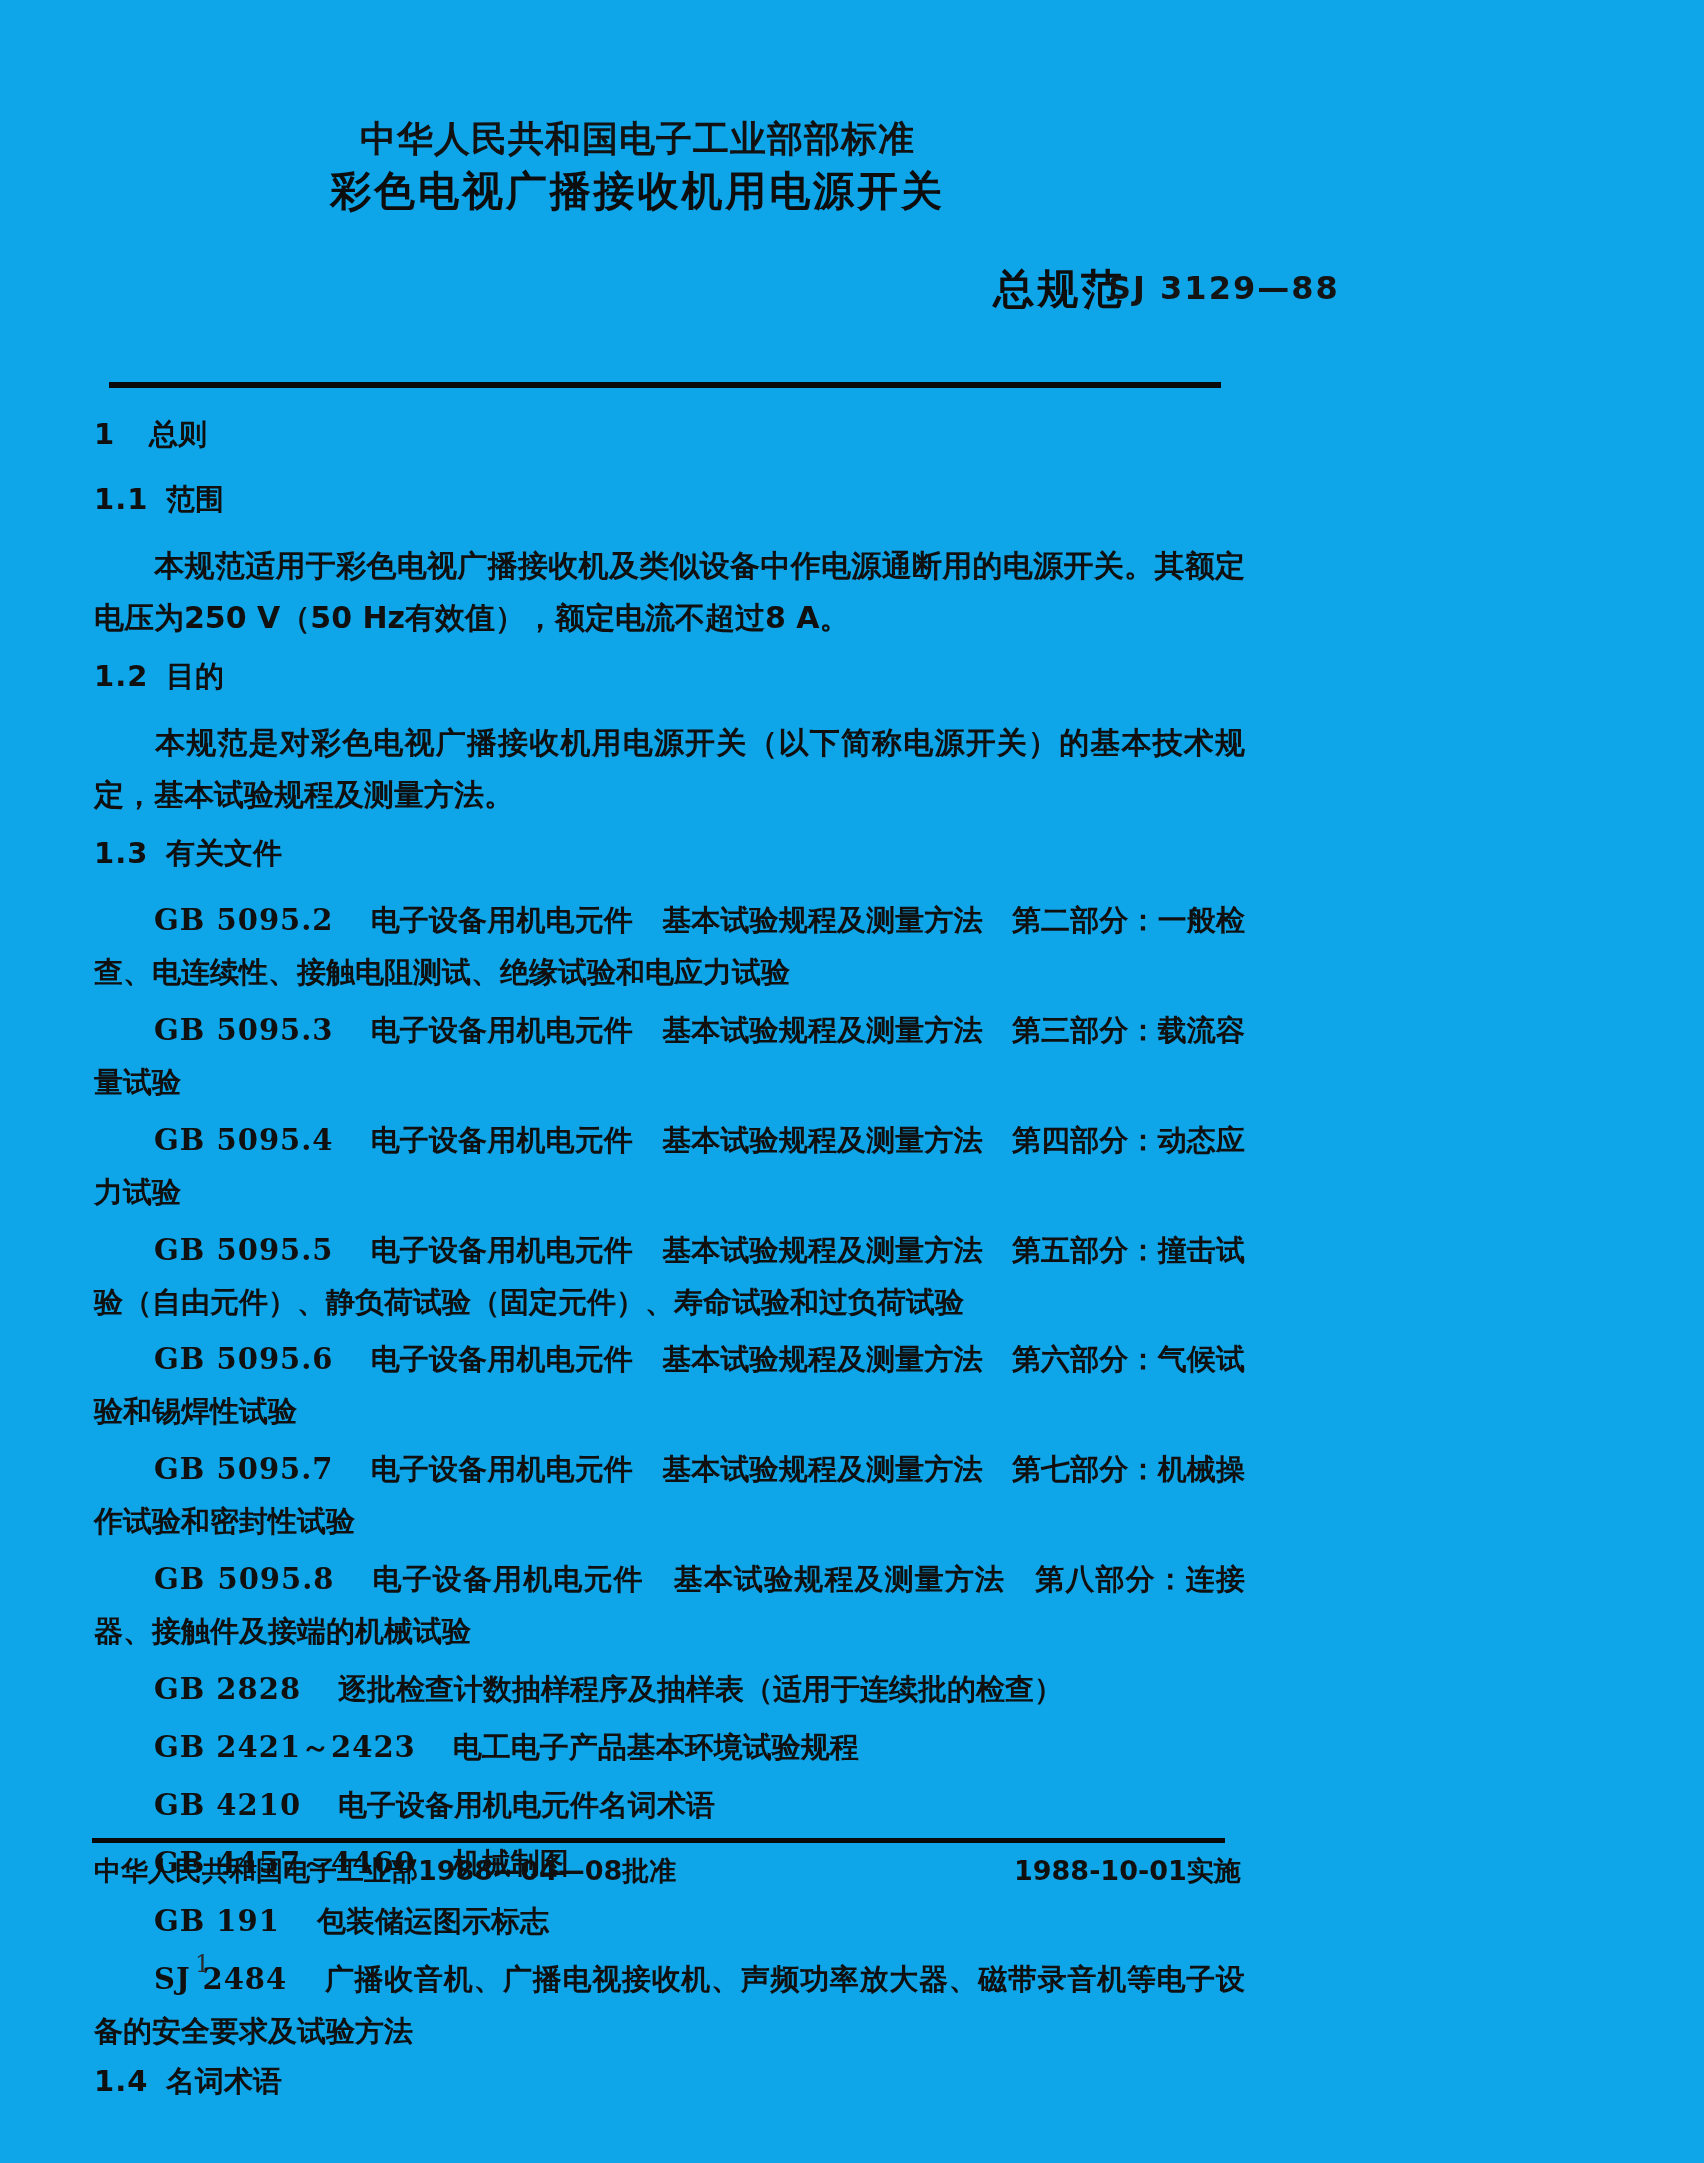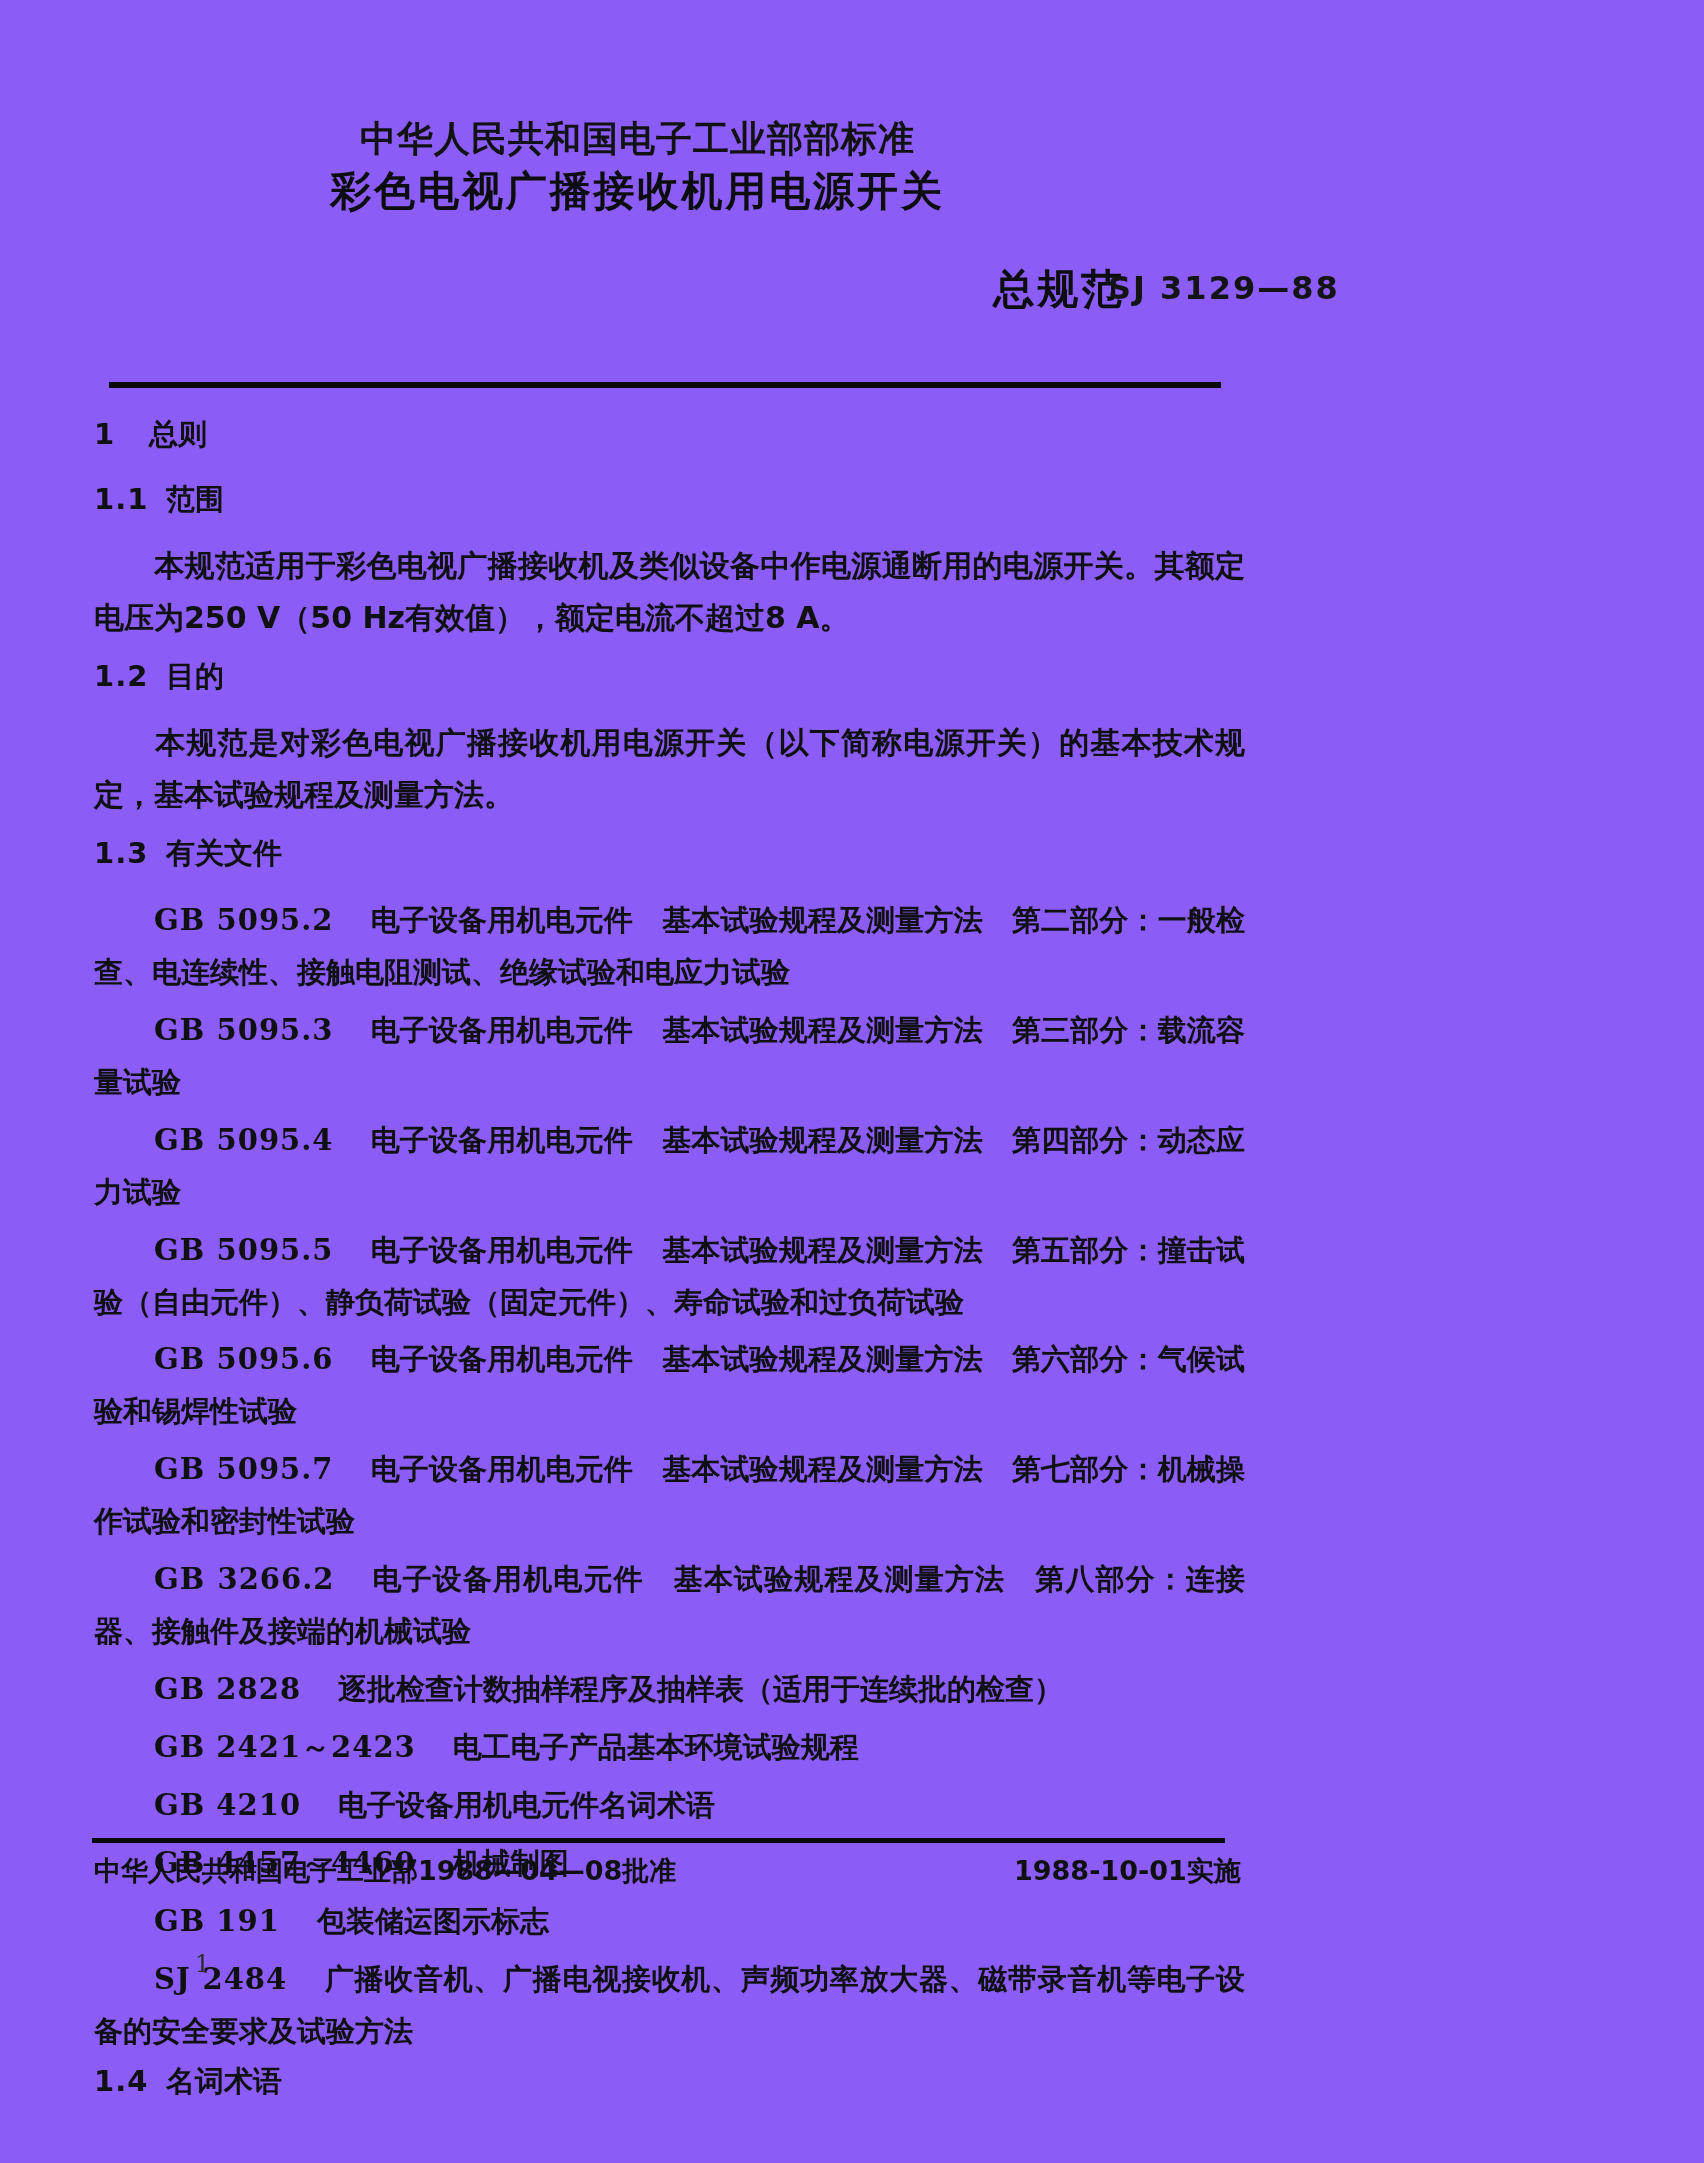--- a/index.html
+++ b/index.html
@@ -7,21 +7,21 @@
     padding: 0;
     background: #ffffff;
   }
   body {
     font-family: "DejaVu Sans", sans-serif;
   }
   .page {
     position: relative;
     width: 1705px;
     height: 2163px;
-    background: #8b5cf6;
+    background: #0ea5e9;
     overflow: hidden;
   }
   
   .title-block {
     position: absolute;
     left: 123px;
     top: 115px;
     width: 1459px;
     height: 244px;
   }
@@ -202,21 +202,21 @@
       <span class="num">1.3</span><span>有关文件</span>
     </div>
 
     <ul class="ref-list" id="ref-list">
         <li class="ref-item"><span class="ind"></span><span class="ref-code">GB 5095.2</span><span class="gap-m"></span><span>电子设备用机电元件　基本试验规程及测量方法　第二部分：一般检查、电连续性、接触电阻测试、绝缘试验和电应力试验</span></li>
         <li class="ref-item"><span class="ind"></span><span class="ref-code">GB 5095.3</span><span class="gap-m"></span><span>电子设备用机电元件　基本试验规程及测量方法　第三部分：载流容量试验</span></li>
         <li class="ref-item"><span class="ind"></span><span class="ref-code">GB 5095.4</span><span class="gap-m"></span><span>电子设备用机电元件　基本试验规程及测量方法　第四部分：动态应力试验</span></li>
         <li class="ref-item"><span class="ind"></span><span class="ref-code">GB 5095.5</span><span class="gap-m"></span><span>电子设备用机电元件　基本试验规程及测量方法　第五部分：撞击试验（自由元件）、静负荷试验（固定元件）、寿命试验和过负荷试验</span></li>
         <li class="ref-item"><span class="ind"></span><span class="ref-code">GB 5095.6</span><span class="gap-m"></span><span>电子设备用机电元件　基本试验规程及测量方法　第六部分：气候试验和锡焊性试验</span></li>
         <li class="ref-item"><span class="ind"></span><span class="ref-code">GB 5095.7</span><span class="gap-m"></span><span>电子设备用机电元件　基本试验规程及测量方法　第七部分：机械操作试验和密封性试验</span></li>
-        <li class="ref-item"><span class="ind"></span><span class="ref-code">GB 3266.2</span><span class="gap-m"></span><span>电子设备用机电元件　基本试验规程及测量方法　第八部分：连接器、接触件及接端的机械试验</span></li>
+        <li class="ref-item"><span class="ind"></span><span class="ref-code">GB 5095.8</span><span class="gap-m"></span><span>电子设备用机电元件　基本试验规程及测量方法　第八部分：连接器、接触件及接端的机械试验</span></li>
         <li class="ref-item nowrap"><span class="ind"></span><span class="ref-code">GB 2828</span><span class="gap-m"></span><span>逐批检查计数抽样程序及抽样表（适用于连续批的检查）</span></li>
         <li class="ref-item nowrap"><span class="ind"></span><span class="ref-code">GB 2421～2423</span><span class="gap-m"></span><span>电工电子产品基本环境试验规程</span></li>
         <li class="ref-item nowrap"><span class="ind"></span><span class="ref-code">GB 4210</span><span class="gap-m"></span><span>电子设备用机电元件名词术语</span></li>
         <li class="ref-item nowrap"><span class="ind"></span><span class="ref-code">GB 4457～4460</span><span class="gap-m"></span><span>机械制图</span></li>
         <li class="ref-item nowrap"><span class="ind"></span><span class="ref-code">GB 191</span><span class="gap-m"></span><span>包装储运图示标志</span></li>
         <li class="ref-item"><span class="ind"></span><span class="ref-code">SJ 2484</span><span class="gap-m"></span><span>广播收音机、广播电视接收机、声频功率放大器、磁带录音机等电子设备的安全要求及试验方法</span></li>
       </ul>
 
     <div class="h-sec" style="margin-top:3.9px;">
       <span class="num">1.4</span><span>名词术语</span>

